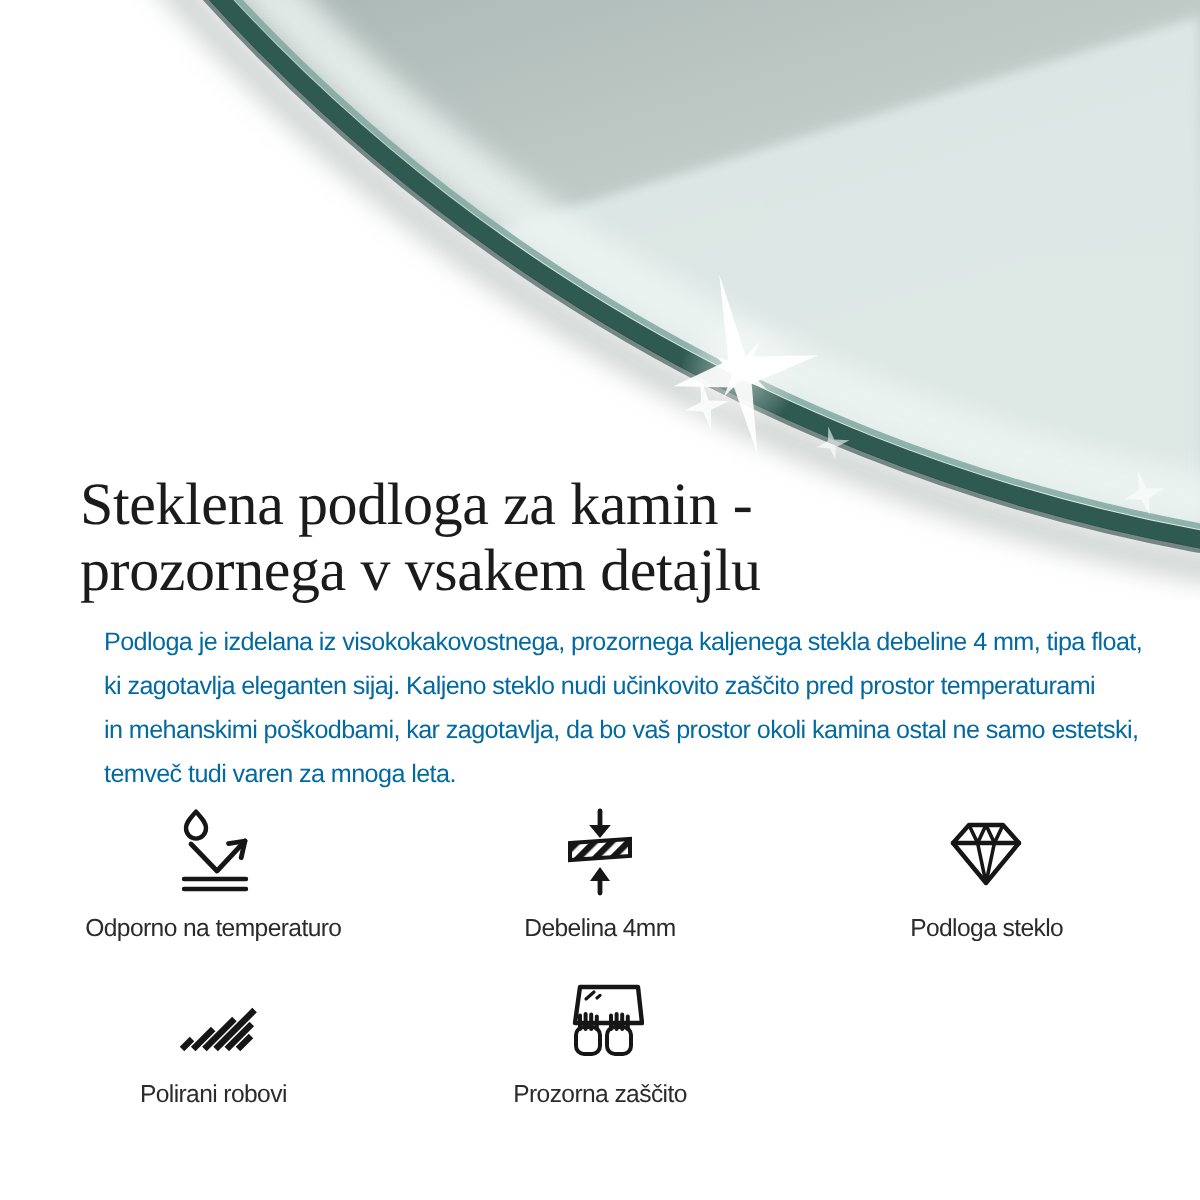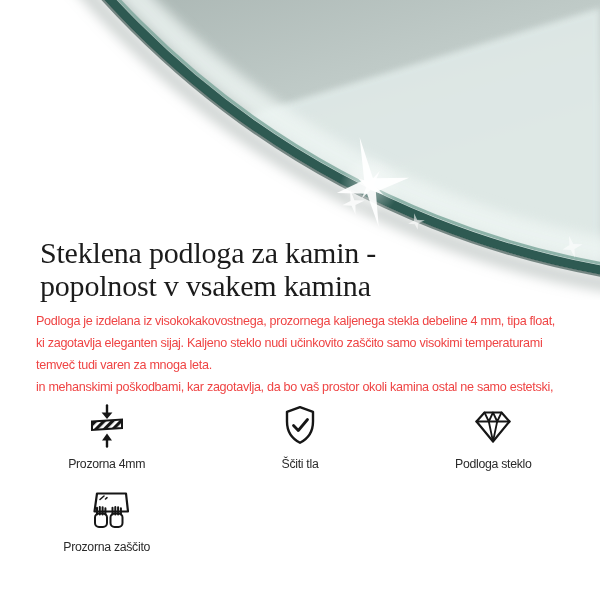--- a/index.html
+++ b/index.html
@@ -3,22 +3,22 @@
 <meta charset="utf-8">
 <style>
   html,body{margin:0;padding:0;background:#ffffff;}
   .page{position:relative;width:600px;height:600px;background:#ffffff;overflow:hidden;
         font-family:"Liberation Sans",sans-serif;}
   .hero{position:absolute;top:0;left:0;z-index:0;}
   .title{position:absolute;left:40px;top:236px;z-index:2;
          font-family:"Liberation Serif","DejaVu Serif",serif;
          font-size:30px;line-height:33px;font-weight:400;color:#1b1b1b;
          letter-spacing:-0.2px;white-space:nowrap;}
-  .desc{position:absolute;left:36px;top:310px;z-index:2;
-        font-size:12.6px;line-height:22px;color:#ef4444;
+  .desc{position:absolute;left:52px;top:310px;z-index:2;
+        font-size:12.6px;line-height:22px;color:#0369a1;
         letter-spacing:-0.3px;white-space:nowrap;}
   .features{position:absolute;left:10px;top:404px;width:580px;z-index:2;
             display:grid;grid-template-columns:repeat(3,1fr);row-gap:16px;}
   .feature{display:flex;flex-direction:column;align-items:center;}
   .feature svg{display:block;}
   .flabel{margin-top:9px;font-size:12.3px;color:#2b2b2b;letter-spacing:-0.3px;white-space:nowrap;}
 </style>
 </head>
 <body>
 
@@ -72,68 +72,81 @@
     <g transform="translate(416,222) rotate(-12)" opacity="0.6">
       <path d="M0,-9 L1.6,-2 L9,0 L1.6,2 L0,8 L-1.6,2 L-8,0 L-1.6,-2 Z" fill="#ffffff"></path>
     </g>
     <g transform="translate(572,247) rotate(-15)" opacity="0.55">
       <path d="M0,-12 L2,-2.5 L11,0 L2,2.5 L0,11 L-2,2.5 L-10,0 L-2,-2.5 Z" fill="#ffffff"></path>
     </g>
   </svg>
 
   <div class="title">
     <div>Steklena podloga za kamin -</div>
-    <div>popolnost v vsakem kamina</div>
+    <div>prozornega v vsakem detajlu</div>
   </div>
 
   <div class="desc">
     <div>Podloga je izdelana iz visokokakovostnega, prozornega kaljenega stekla debeline 4 mm, tipa float,</div>
-    <div>ki zagotavlja eleganten sijaj. Kaljeno steklo nudi učinkovito zaščito samo visokimi temperaturami</div>
+    <div>ki zagotavlja eleganten sijaj. Kaljeno steklo nudi učinkovito zaščito pred prostor temperaturami</div>
+    <div>in mehanskimi poškodbami, kar zagotavlja, da bo vaš prostor okoli kamina ostal ne samo estetski,</div>
     <div>temveč tudi varen za mnoga leta.</div>
-    <div>in mehanskimi poškodbami, kar zagotavlja, da bo vaš prostor okoli kamina ostal ne samo estetski,</div>
   </div>
 
   <div class="features">
 
+    <div class="feature">
+      <svg width="44" height="44" viewBox="0 0 44 44" fill="none" stroke="#161616" stroke-width="2.4" stroke-linecap="round" stroke-linejoin="round">
+        <path d="M13,1.8 C15.6,4.9 18,7 18,10 a5,5.3 0 1 1 -10,0 C8,7 10.4,4.9 13,1.8 Z" stroke-width="2.2"></path>
+        <polyline points="10.5,18 23.5,31.5 37.5,16.5"></polyline>
+        <path d="M37.5,16.5 L29.3,17.8 M37.5,16.5 L35.6,24.8"></path>
+        <path d="M7,35.5 H38 M7,40.5 H38" stroke-width="2.2"></path>
+      </svg>
+      <div class="flabel">Odporno na temperaturo</div>
+    </div>
 
     <div class="feature">
       <svg width="44" height="44" viewBox="0 0 44 44">
         <defs>
           <pattern id="hatch" width="6" height="6" patternUnits="userSpaceOnUse" patternTransform="rotate(45)">
             <rect width="6" height="6" fill="#ffffff"></rect>
             <rect width="3.2" height="6" fill="#161616"></rect>
           </pattern>
         </defs>
         <polygon points="7,17.5 37,15.5 37,24 7,26" fill="url(#hatch)" stroke="#161616" stroke-width="2"></polygon>
         <line x1="22" y1="1.5" x2="22" y2="8.5" stroke="#161616" stroke-width="2.4" stroke-linecap="round"></line>
         <polygon points="16.6,8.5 27.4,8.5 22,15" fill="#161616"></polygon>
         <line x1="22" y1="42.5" x2="22" y2="36.5" stroke="#161616" stroke-width="2.4" stroke-linecap="round"></line>
         <polygon points="17,36.5 27,36.5 22,29.5" fill="#161616"></polygon>
       </svg>
-      <div class="flabel">Prozorna 4mm</div>
+      <div class="flabel">Debelina 4mm</div>
     </div>
 
-    <div class="feature">
-      <svg width="44" height="44" viewBox="0 0 44 44" fill="none" stroke="#161616" stroke-width="2.4" stroke-linecap="round" stroke-linejoin="round">
-        <path d="M22,3.2 L35,7.8 V17.5 C35,28 29.8,34.8 22,38.8 C14.2,34.8 9,28 9,17.5 V7.8 Z"></path>
-        <polyline points="15.5,21.5 20.3,26.5 29.5,15.5" stroke-width="2.8"></polyline>
-      </svg>
-      <div class="flabel">Ščiti tla</div>
-    </div>
 
     <div class="feature">
       <svg width="44" height="44" viewBox="0 0 44 44" fill="none" stroke="#161616" stroke-width="2.2" stroke-linecap="round" stroke-linejoin="round">
         <path d="M13.5,8.5 L30.5,8.5 L38.5,17.5 L22,37.5 L5.5,17.5 Z"></path>
         <path d="M5.5,17.5 H38.5"></path>
         <polyline points="13.5,8.5 17.8,17.5 22,8.5 26.2,17.5 30.5,8.5" stroke-width="1.8"></polyline>
         <path d="M17.8,17.5 L22,37.5 M26.2,17.5 L22,37.5" stroke-width="1.8"></path>
       </svg>
       <div class="flabel">Podloga steklo</div>
     </div>
 
+    <div class="feature">
+      <svg width="44" height="44" viewBox="0 0 44 44" fill="none" stroke="#161616" stroke-width="3.2" stroke-linecap="butt">
+        <path d="M6,37.5 l5,-5"></path>
+        <path d="M11.6,37.5 l10,-10"></path>
+        <path d="M17.2,37.5 l15,-15"></path>
+        <path d="M22.8,37.5 l19.5,-19.5"></path>
+        <path d="M28.4,37.5 l12.5,-12.5"></path>
+        <path d="M34,37.5 l6.5,-6.5"></path>
+      </svg>
+      <div class="flabel">Polirani robovi</div>
+    </div>
 
     <div class="feature">
       <svg width="44" height="44" viewBox="0 0 44 44" fill="none" stroke="#161616" stroke-width="2" stroke-linecap="round" stroke-linejoin="round">
         <polygon points="12,6.5 41,6.5 43,24.5 9.5,24.5" stroke-width="2.2"></polygon>
         <path d="M15,12.5 L19,9 M20.5,12 l1.5,-1.3" stroke-width="1.6"></path>
         <rect x="10" y="26.5" width="12" height="13.5" rx="4"></rect>
         <path d="M12,27.5 V20.8 M14.8,27.5 V20 M17.6,27.5 V20.3 M20.4,27.5 V21.3"></path>
         <rect x="25.5" y="26.5" width="12" height="13.5" rx="4"></rect>
         <path d="M27.5,27.5 V20.8 M30.3,27.5 V20 M33.1,27.5 V20.3 M35.9,27.5 V21.3"></path>
       </svg>

